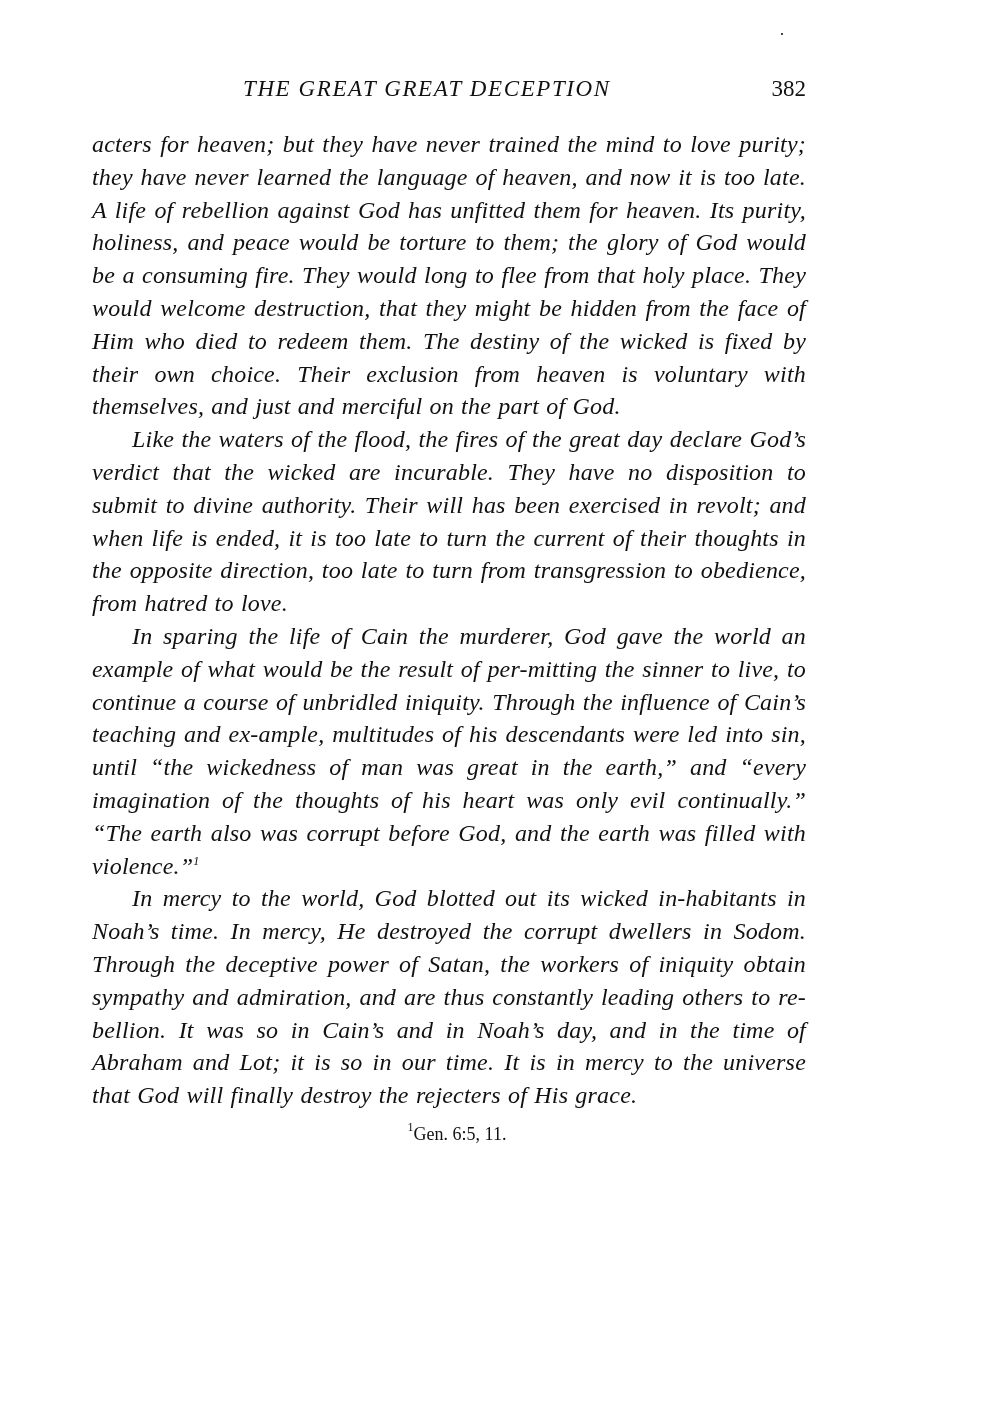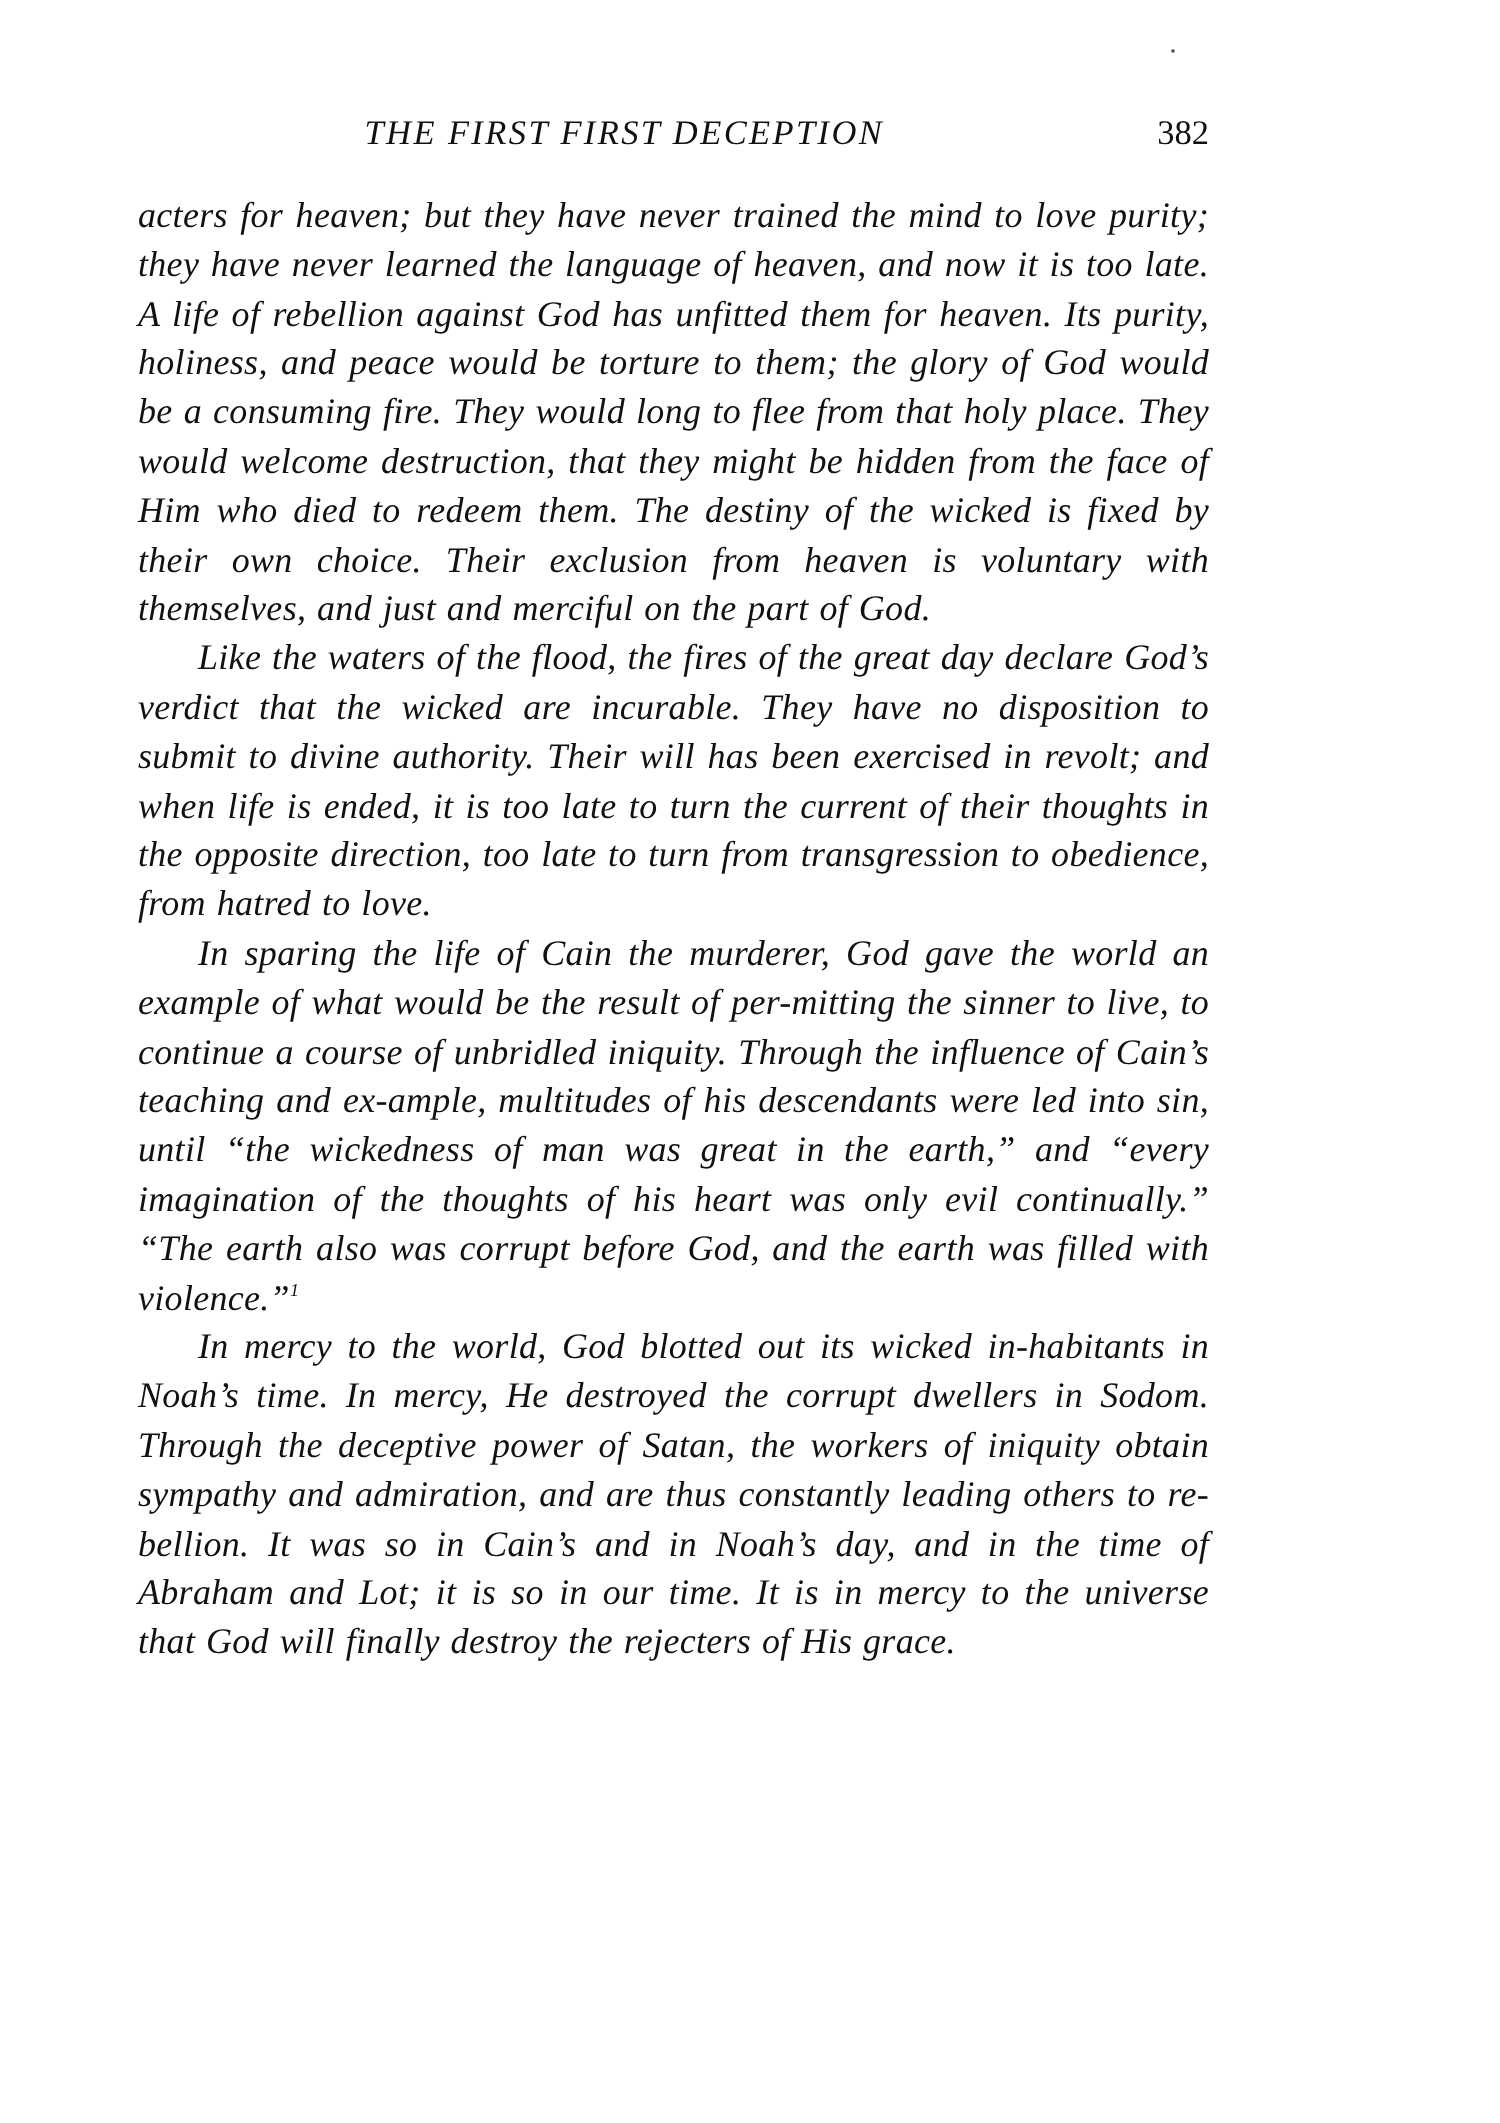--- a/index.html
+++ b/index.html
@@ -75,24 +75,27 @@
       background: #444;
     }
   </style>
 </head>
 <body>
 
 <div class="speck"></div>
 
 <div class="page">
   <div class="running-head">
-    <span class="title">THE FIRST FIRST DECEPTION</span>
+    <span class="title">THE GREAT GREAT DECEPTION</span>
     <span class="folio">382</span>
   </div>
 
   <div class="body-text">
     <p><span>acters for heaven; but they have never trained the mind to love purity; they have never learned the language of heaven, and now it is too late.  A life of rebellion against God has unfitted them for heaven.  Its purity, holiness, and peace would be torture to them; the glory of God would be a consuming fire.  They would long to flee from that holy place.  They would welcome destruction, that they might be hidden from the face of Him who died to redeem them. The destiny of the wicked is fixed by their own choice. Their exclusion from heaven is voluntary with themselves, and just and merciful on the part of God.</span></p>
     <p class="indent"><span>Like the waters of the flood, the fires of the great day declare God’s verdict that the wicked are incurable.  They have no disposition to submit to divine authority.  Their will has been exercised in revolt; and when life is ended, it is too late to turn the current of their thoughts in the opposite direction, too late to turn from transgression to obedience, from hatred to love.</span></p>
     <p class="indent"><span>In sparing the life of Cain the murderer, God gave the world an example of what would be the result of per-mitting the sinner to live, to continue a course of unbridled iniquity.  Through the influence of Cain’s teaching and ex-ample, multitudes of his descendants were led into sin, until “the wickedness of man was great in the earth,” and “every imagination of the thoughts of his heart was only evil continually.”  “The earth also was corrupt before God, and the earth was filled with violence.”</span><sup>1</sup></p>
     <p class="indent"><span>In mercy to the world, God blotted out its wicked in-habitants in Noah’s time.  In mercy, He destroyed the corrupt dwellers in Sodom.  Through the deceptive power of Satan, the workers of iniquity obtain sympathy and admiration, and are thus constantly leading others to re-bellion.  It was so in Cain’s and in Noah’s day, and in the time of Abraham and Lot; it is so in our time.  It is in mercy to the universe that God will finally destroy the rejecters of His grace.</span></p>
   </div>
 
+  <div class="footnote">
+    <sup>1</sup><span>Gen. 6:5, 11.</span>
+  </div>
 </div>
 
 </body></html>

